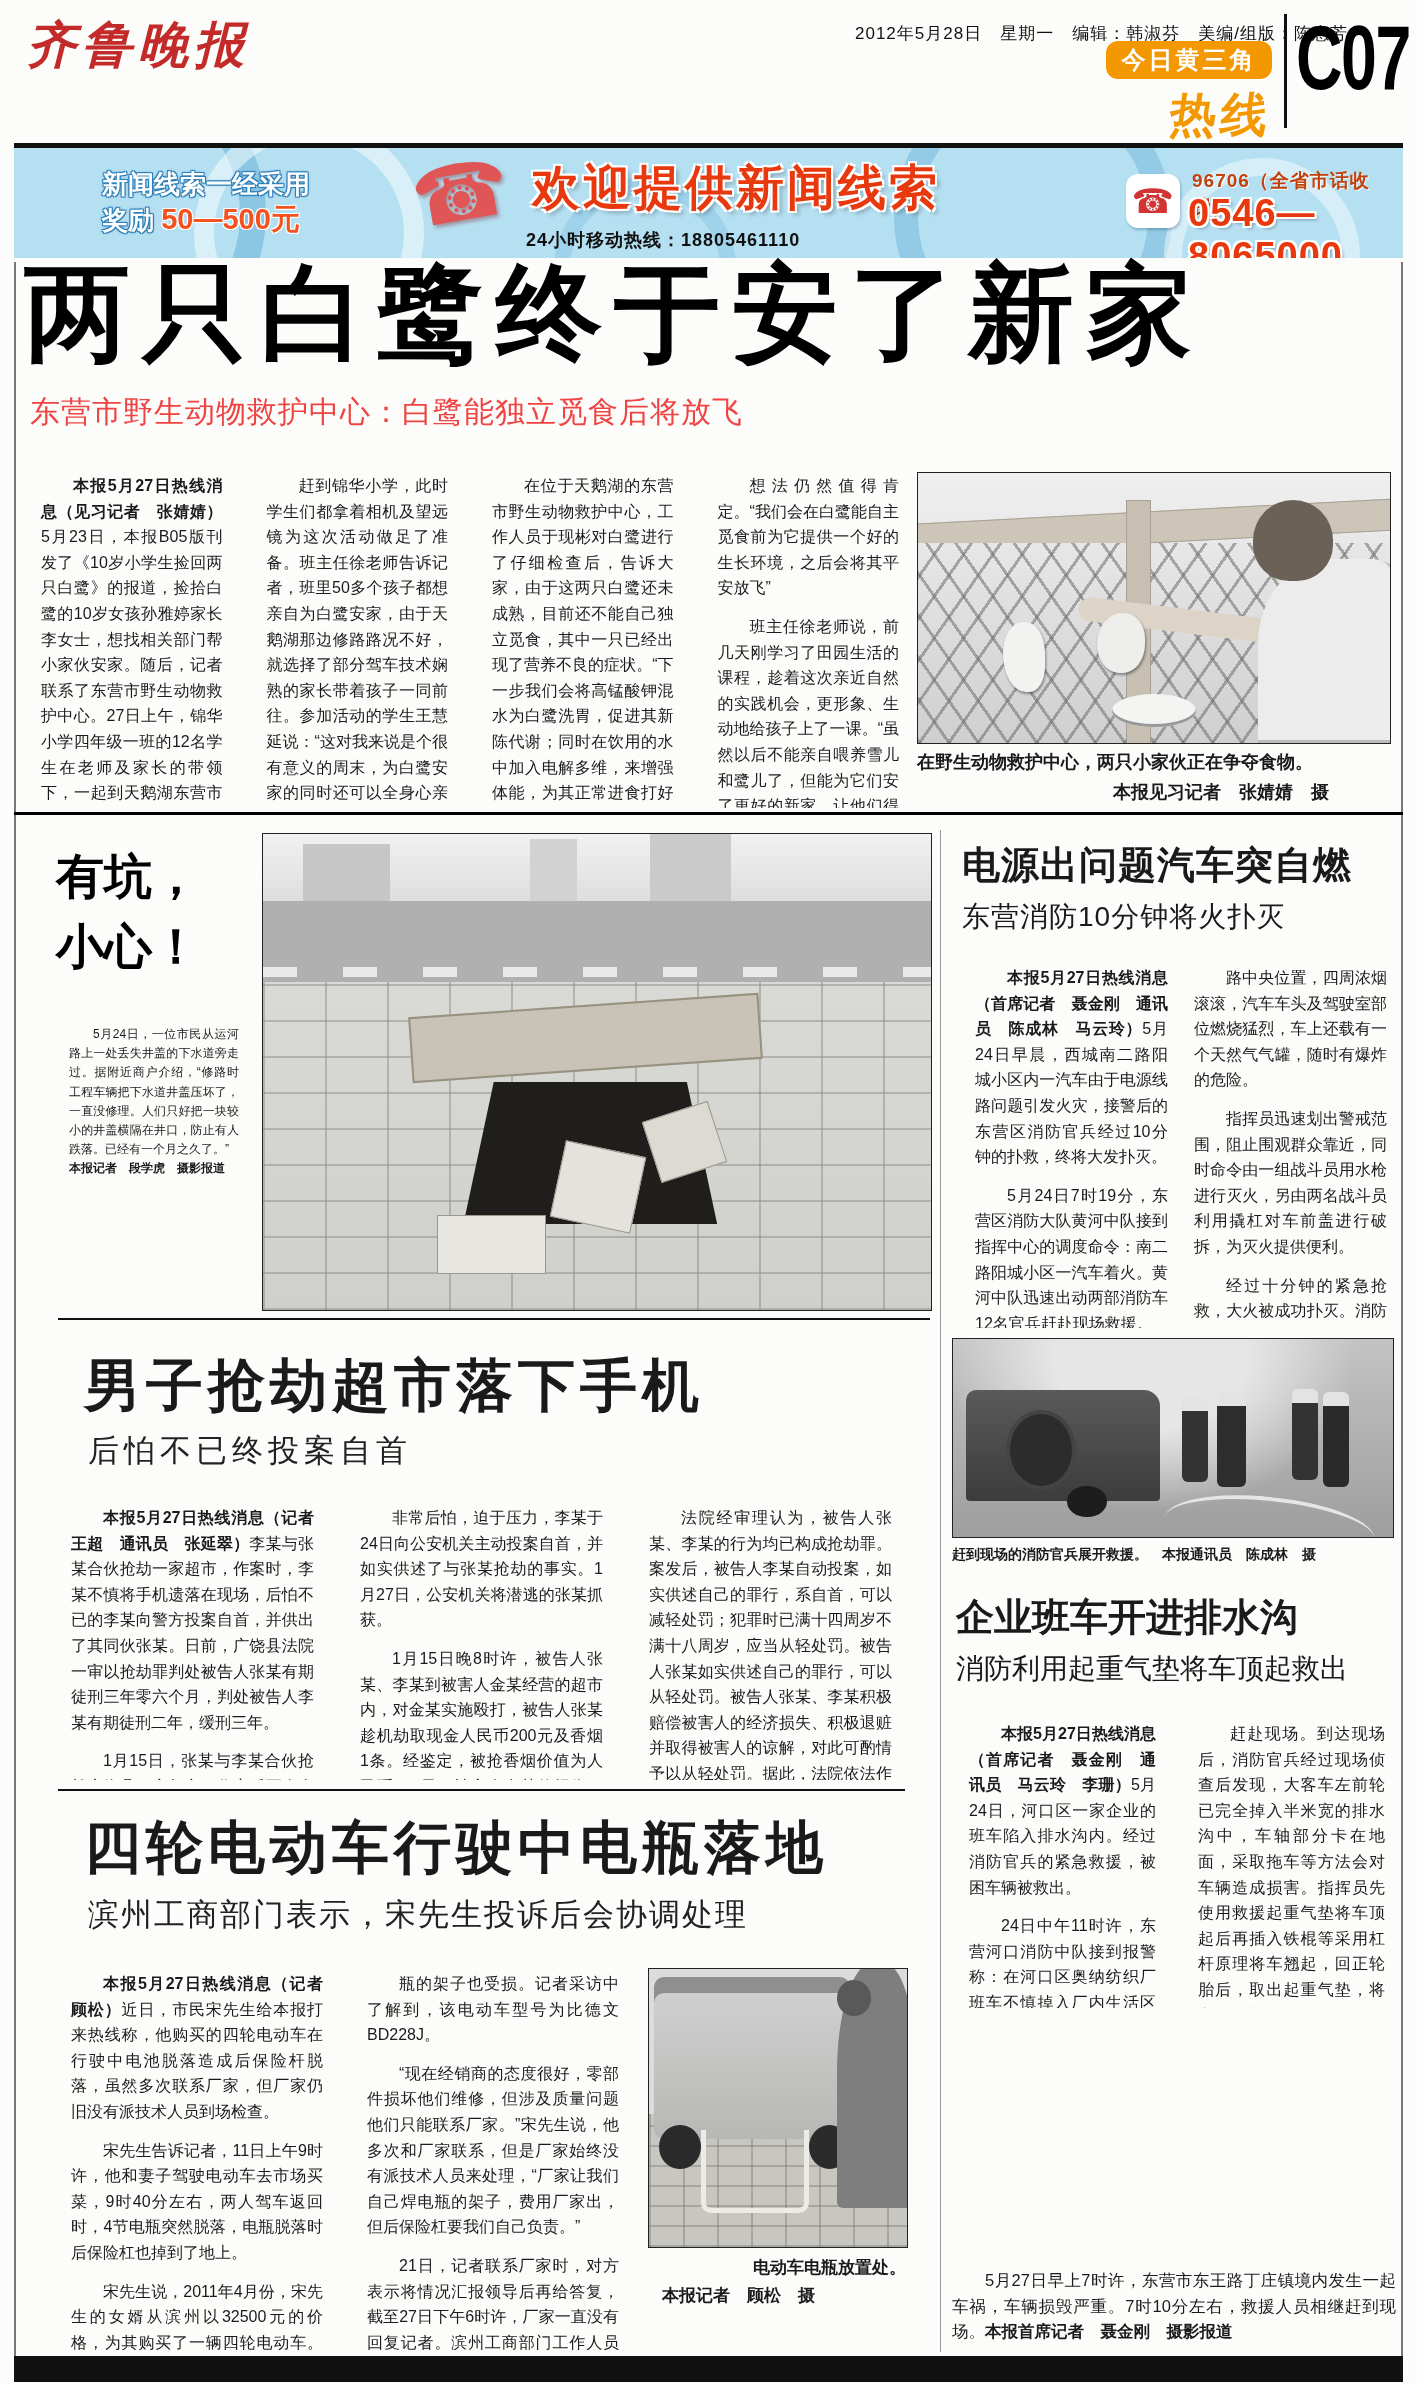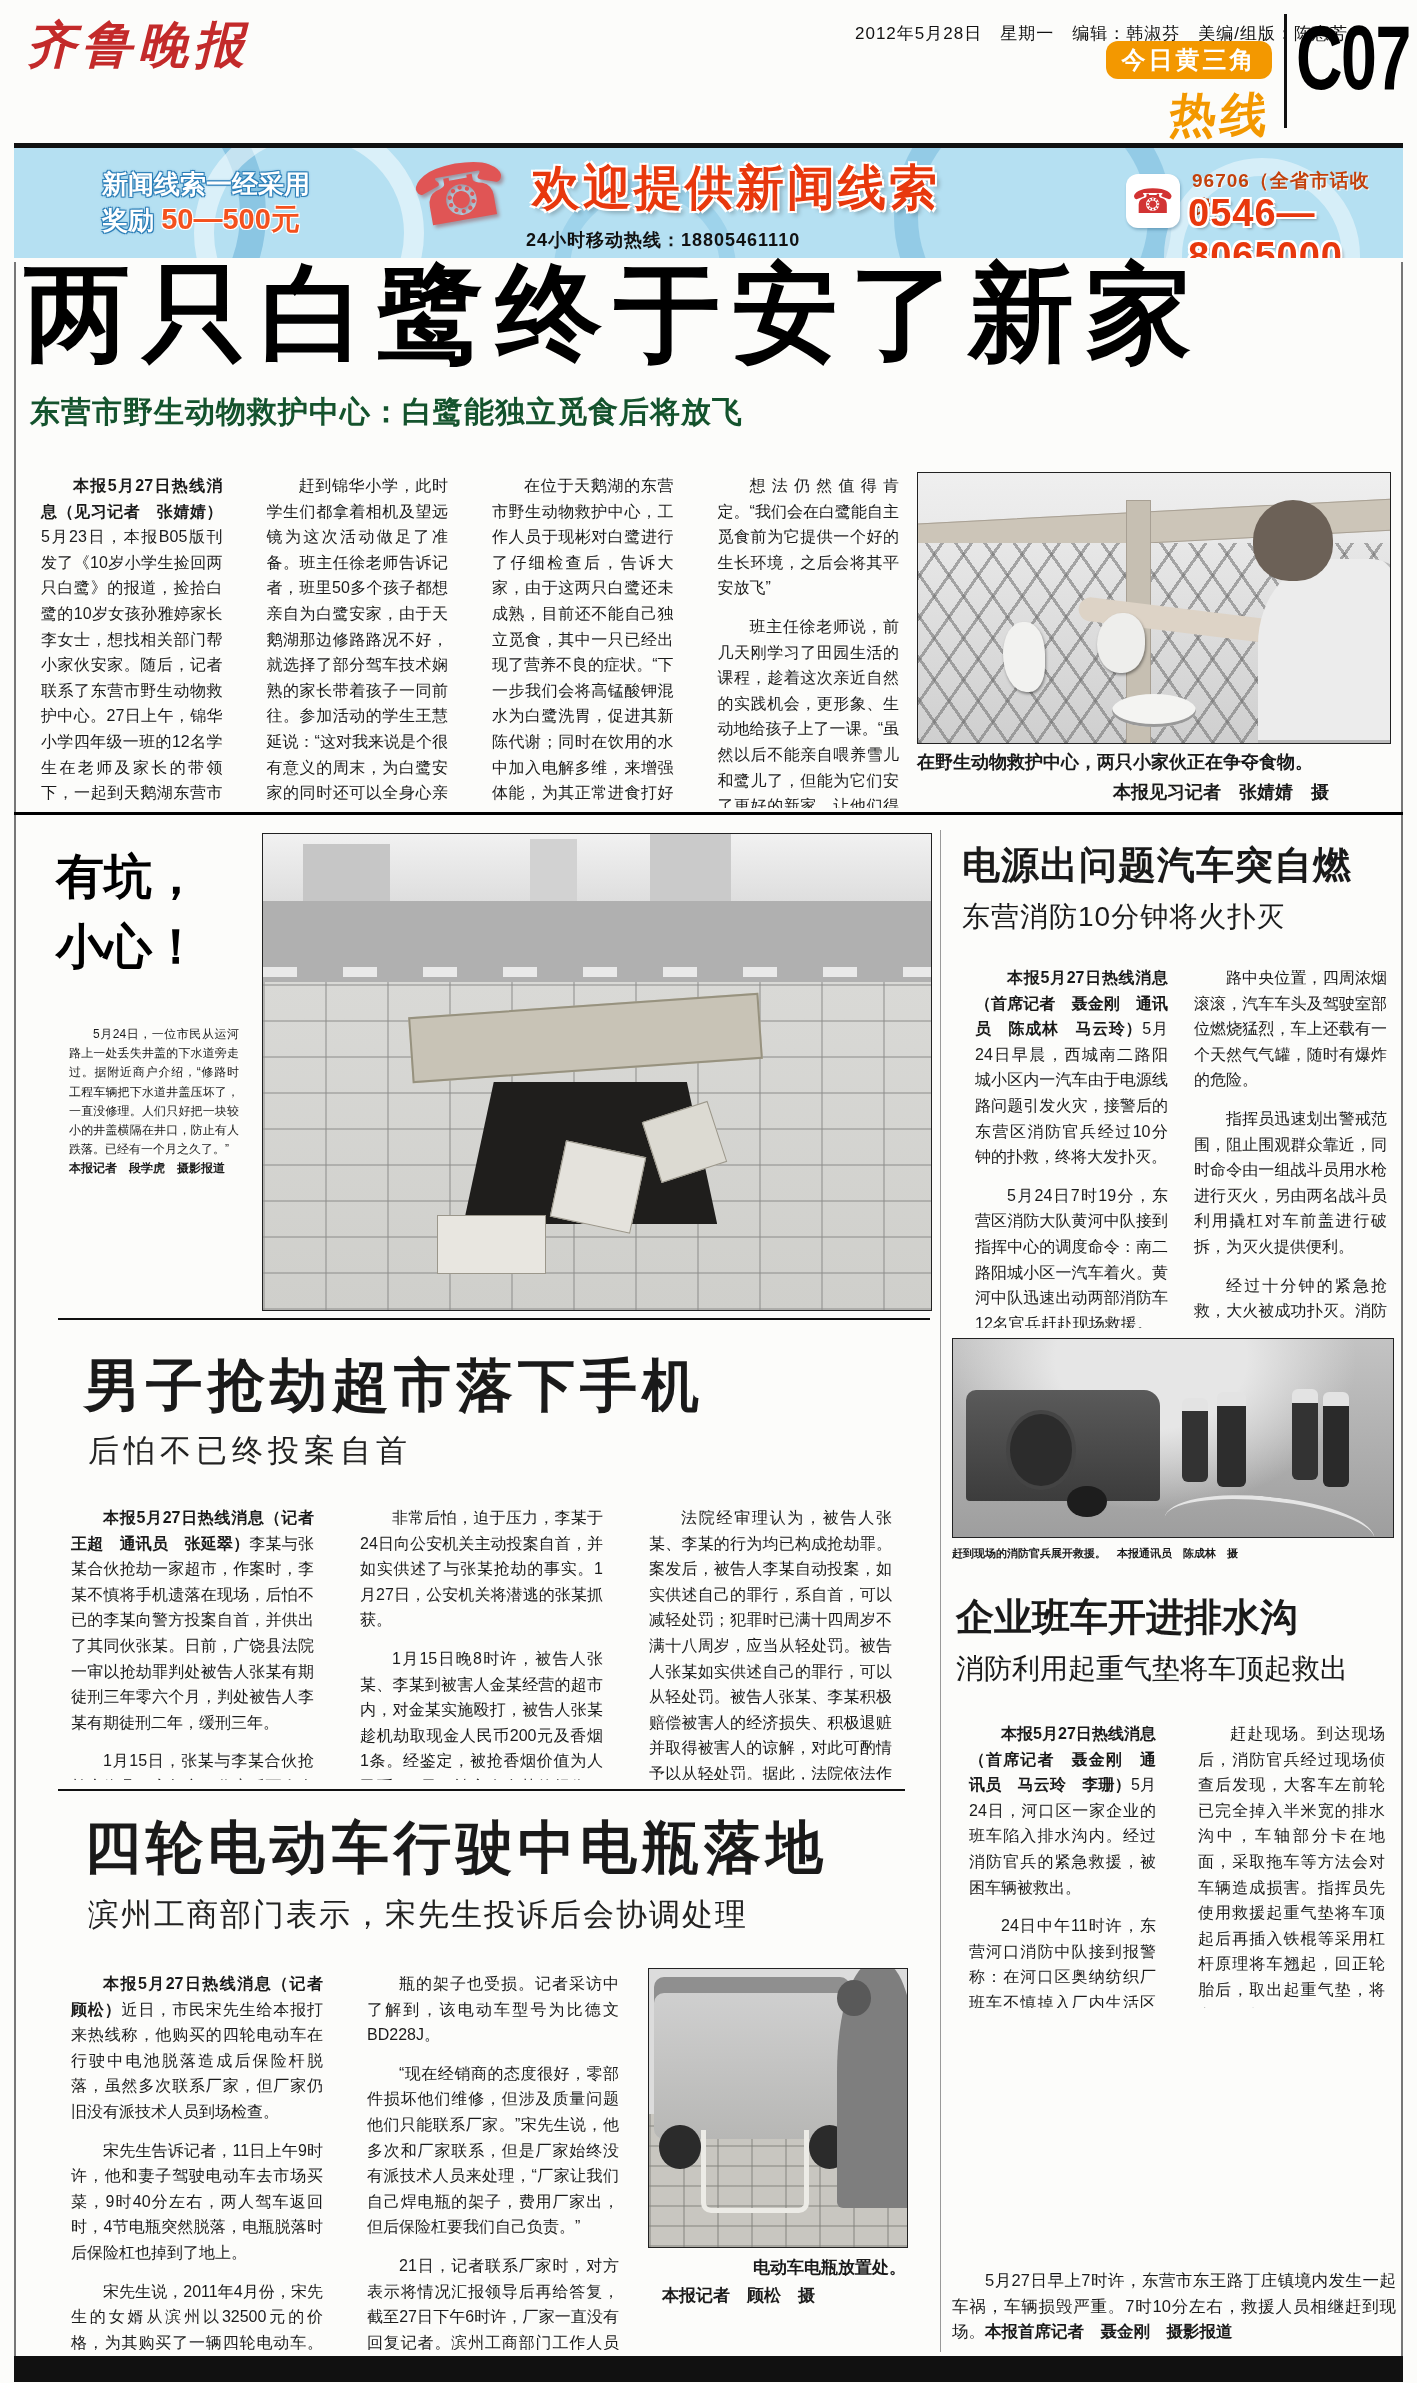--- a/index.html
+++ b/index.html
@@ -46,21 +46,21 @@
   
   .vrule-left{left:14px;top:262px;width:2px;height:2094px;background:#777;}
   .vrule-right{left:1401px;top:262px;width:2px;height:2094px;background:#777;}
   .hr1{left:14px;top:812px;width:1389px;height:3px;background:#000;}
   .hr-pit{left:58px;top:1318px;width:872px;height:2px;background:#111;}
   .hr-rob{left:58px;top:1789px;width:847px;height:2px;background:#111;}
   .vdiv-mid{left:940px;top:830px;width:1px;height:1522px;background:#999;}
   .footer-bar{left:14px;top:2356px;width:1389px;height:26px;background:#111;}
   
   .headline{left:24px;top:258px;font-size:106px;font-weight:900;letter-spacing:12px;line-height:1.05;color:#000;}
-  .subhead{left:30px;top:392px;font-size:30px;color:#14532d;letter-spacing:1px;font-weight:bold;}
+  .subhead{left:30px;top:392px;font-size:30px;color:#ef4444;letter-spacing:1px;}
   .art-body p{margin:13px;text-indent:2em;text-align:justify;line-height:1.6;}
   .cols{display:flex;}
   .col{flex:1;overflow:hidden;}
   .lead-body{left:28px;top:460px;width:884px;height:348px;font-size:16px;}
   .lead-body .cols{gap:18px;height:100%;}
   .caption1{left:917px;top:750px;width:472px;font-size:18px;font-weight:bold;}
   .caption2{left:917px;top:780px;width:412px;font-size:18px;font-weight:bold;text-align:right;}
   .pit-title{left:56px;top:842px;font-size:48px;font-weight:900;line-height:1.45;color:#000;}
   .pit-body{left:56px;top:1012px;width:196px;height:298px;font-size:12px;overflow:hidden;}
   .fire-title{left:962px;top:840px;font-size:38px;font-weight:900;letter-spacing:1px;}
@@ -70,21 +70,21 @@
   .rob-title{left:84px;top:1348px;font-size:57px;font-weight:900;letter-spacing:5px;}
   .rob-sub{left:88px;top:1430px;font-size:31px;letter-spacing:5px;color:#222;}
   .rob-body{left:58px;top:1492px;width:847px;height:288px;font-size:16px;}
   .rob-body .cols{gap:20px;height:100%;}
   .ev-title{left:84px;top:1810px;font-size:57px;font-weight:900;letter-spacing:5px;}
   .ev-sub{left:88px;top:1894px;font-size:31px;letter-spacing:2px;color:#222;}
   .ev-body{left:58px;top:1958px;width:574px;height:392px;font-size:16px;}
   .ev-body .cols{gap:18px;height:100%;}
   .ev-cap1{left:648px;top:2256px;width:258px;font-size:17px;font-weight:bold;text-align:right;}
   .ev-cap2{left:648px;top:2284px;width:258px;font-size:17px;font-weight:bold;padding-left:14px;}
-  .ft-caption{left:952px;top:1546px;width:442px;font-size:11px;font-weight:bold;}
+  .ft-caption{left:952px;top:1546px;width:442px;font-size:14px;font-weight:bold;}
   .bus-title{left:956px;top:1592px;font-size:38px;font-weight:900;}
   .bus-sub{left:956px;top:1650px;font-size:28px;color:#1a1a1a;}
   .bus-body{left:956px;top:1708px;width:442px;height:300px;font-size:16px;}
   .bus-body .cols{gap:16px;height:100%;}
   .crash-cap{left:952px;top:2268px;width:444px;font-size:16.5px;line-height:1.55;text-align:justify;}
   .crash-cap p{margin:0;text-indent:2em;}
   
   .photo{border:1px solid #222;overflow:hidden;background:#d9d9d9;}
   .photo *{position:absolute;}
   .egret-photo{left:917px;top:472px;width:472px;height:270px;background:linear-gradient(#efefef,#d4d4d4);}

